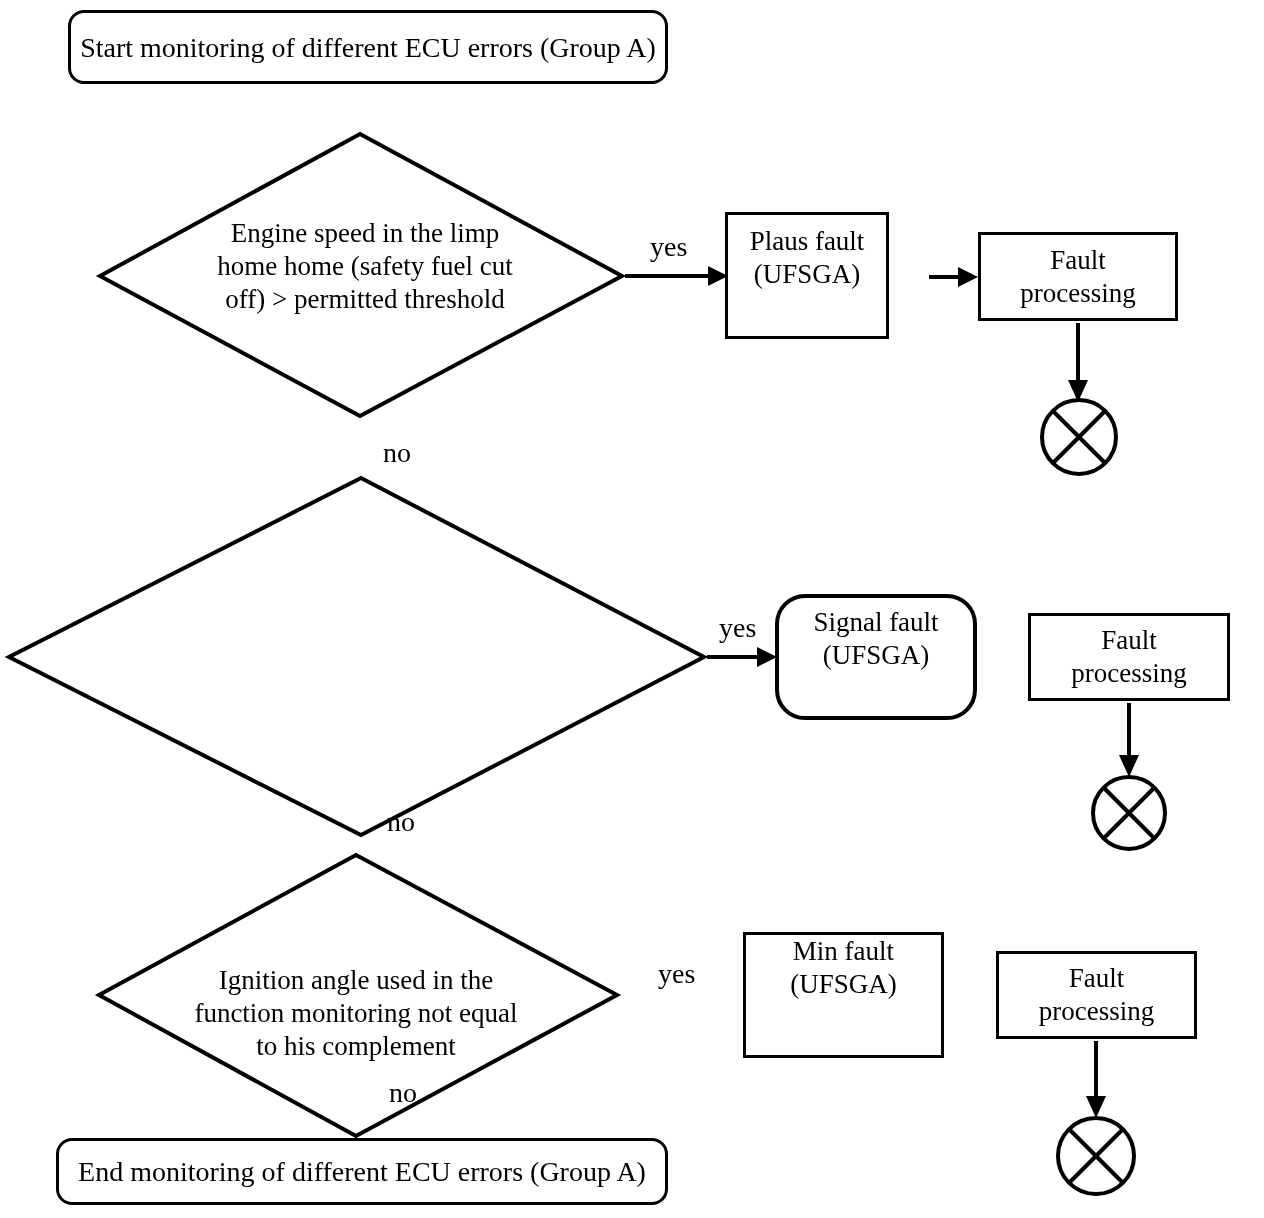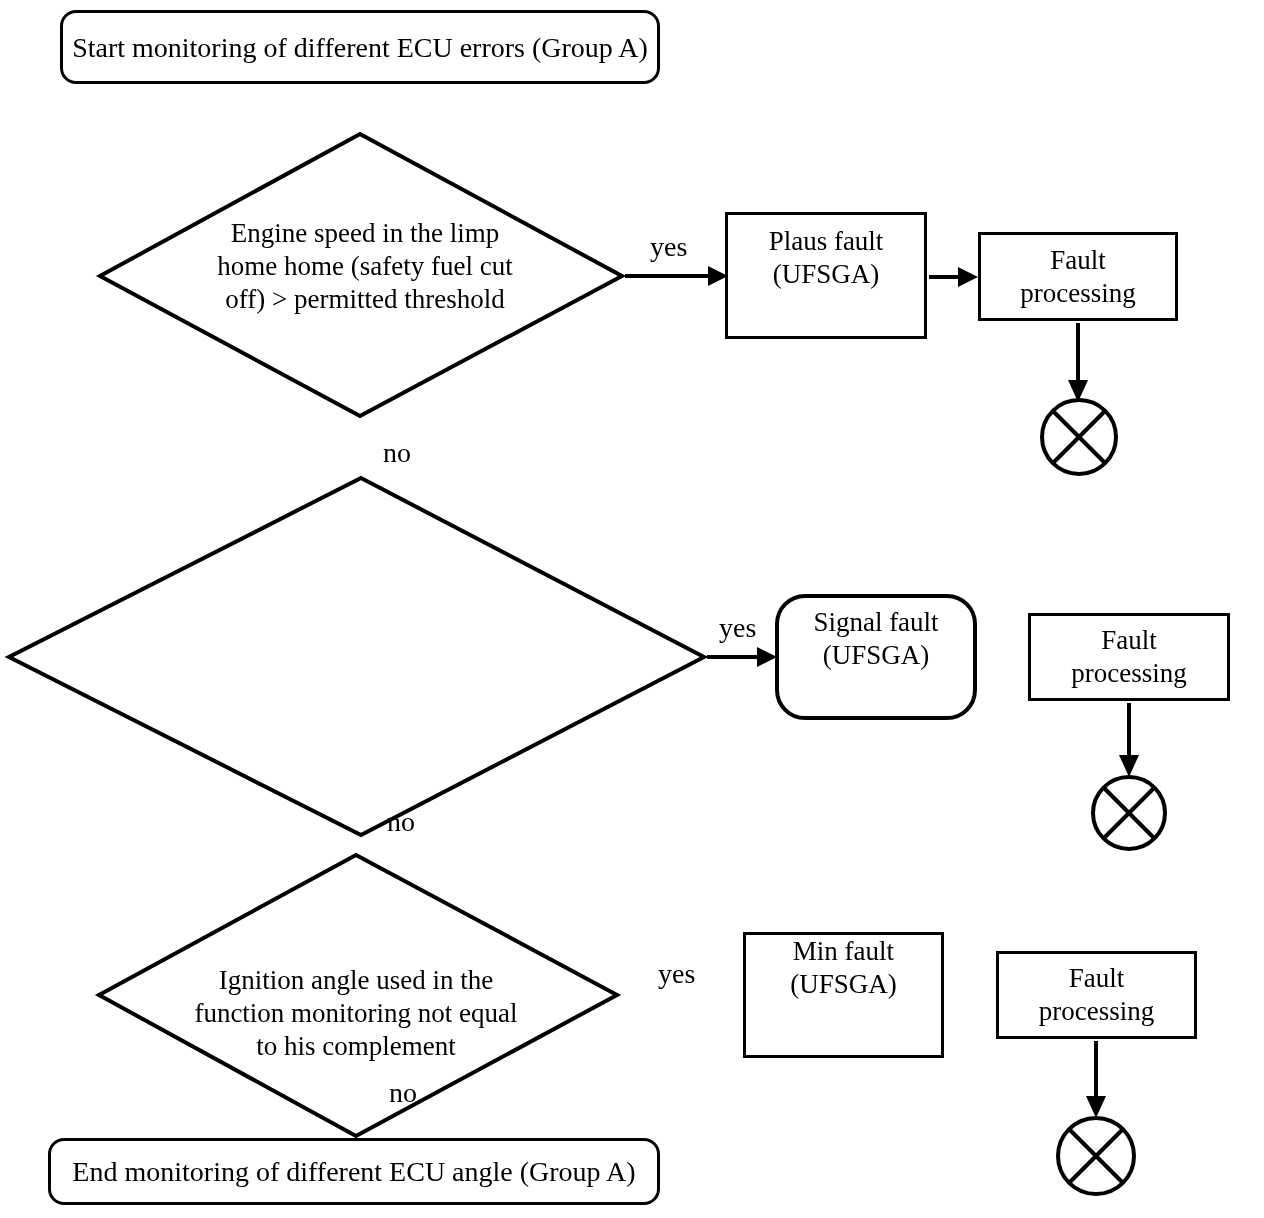--- a/index.html
+++ b/index.html
@@ -6,21 +6,21 @@
   .canvas{
     position:relative;width:1264px;height:1218px;background:#ffffff;
     font-family:"Liberation Serif", serif;color:#000;overflow:hidden;
   }
   .layer{position:absolute;left:0;top:0;}
   .node{
     position:absolute;box-sizing:border-box;border:3px solid #000;background:#fff;
     display:flex;align-items:center;justify-content:center;text-align:center;
     font-size:27px;line-height:33px;white-space:pre-line;
   }
-  .rounded{border-radius:16px;font-size:28px;}
+  .rounded{border-radius:16px;font-size:28px;margin-left:8px;}
   .topalign{align-items:flex-start;}
   .thick{border-width:4px;}
   .dtext{
     position:absolute;font-size:27px;line-height:33px;text-align:center;
     white-space:pre-line;
   }
   .lbl{position:absolute;font-size:28px;line-height:28px;}
 </style>
 </head>
 <body>
@@ -58,30 +58,30 @@
     <circle cx="1129" cy="813" r="36" fill="#ffffff" stroke="#000000" stroke-width="4"></circle>
     <line x1="1104" y1="788" x2="1154" y2="838" stroke="#000000" stroke-width="4"></line>
     <line x1="1154" y1="788" x2="1104" y2="838" stroke="#000000" stroke-width="4"></line>
 
     <circle cx="1096" cy="1156" r="38" fill="#ffffff" stroke="#000000" stroke-width="4"></circle>
     <line x1="1069" y1="1129" x2="1123" y2="1183" stroke="#000000" stroke-width="4"></line>
     <line x1="1123" y1="1129" x2="1069" y2="1183" stroke="#000000" stroke-width="4"></line>
   </svg>
 
   <div class="node rounded" style="left:60px;top:10px;width:600px;height:74px;">Start monitoring of different ECU errors (Group A)</div>
-  <div class="node rounded" style="left:48px;top:1138px;width:612px;height:67px;">End monitoring of different ECU angle (Group A)</div>
+  <div class="node rounded" style="left:48px;top:1138px;width:612px;height:67px;">End monitoring of different ECU errors (Group A)</div>
 
   <div class="dtext" style="left:120px;top:217px;width:490px;">Engine speed in the limp
 home home (safety fuel cut
 off) &gt; permitted threshold</div>
   <div class="dtext" style="left:106px;top:964px;width:500px;">Ignition angle used in the
 function monitoring not equal
 to his complement</div>
 
-  <div class="node topalign" style="left:725px;top:212px;width:202px;height:127px;padding-top:10px;">Plaus fault
+  <div class="node topalign" style="left:725px;top:212px;width:164px;height:127px;padding-top:10px;">Plaus fault
 (UFSGA)</div>
   <div class="node topalign thick" style="left:775px;top:594px;width:202px;height:126px;padding-top:8px;border-radius:30px;">Signal fault
 (UFSGA)</div>
   <div class="node topalign" style="left:743px;top:932px;width:201px;height:126px;padding-top:0;">Min fault
 (UFSGA)</div>
 
   <div class="node" style="left:978px;top:232px;width:200px;height:89px;">Fault
 processing</div>
   <div class="node" style="left:1028px;top:613px;width:202px;height:88px;">Fault
 processing</div>

